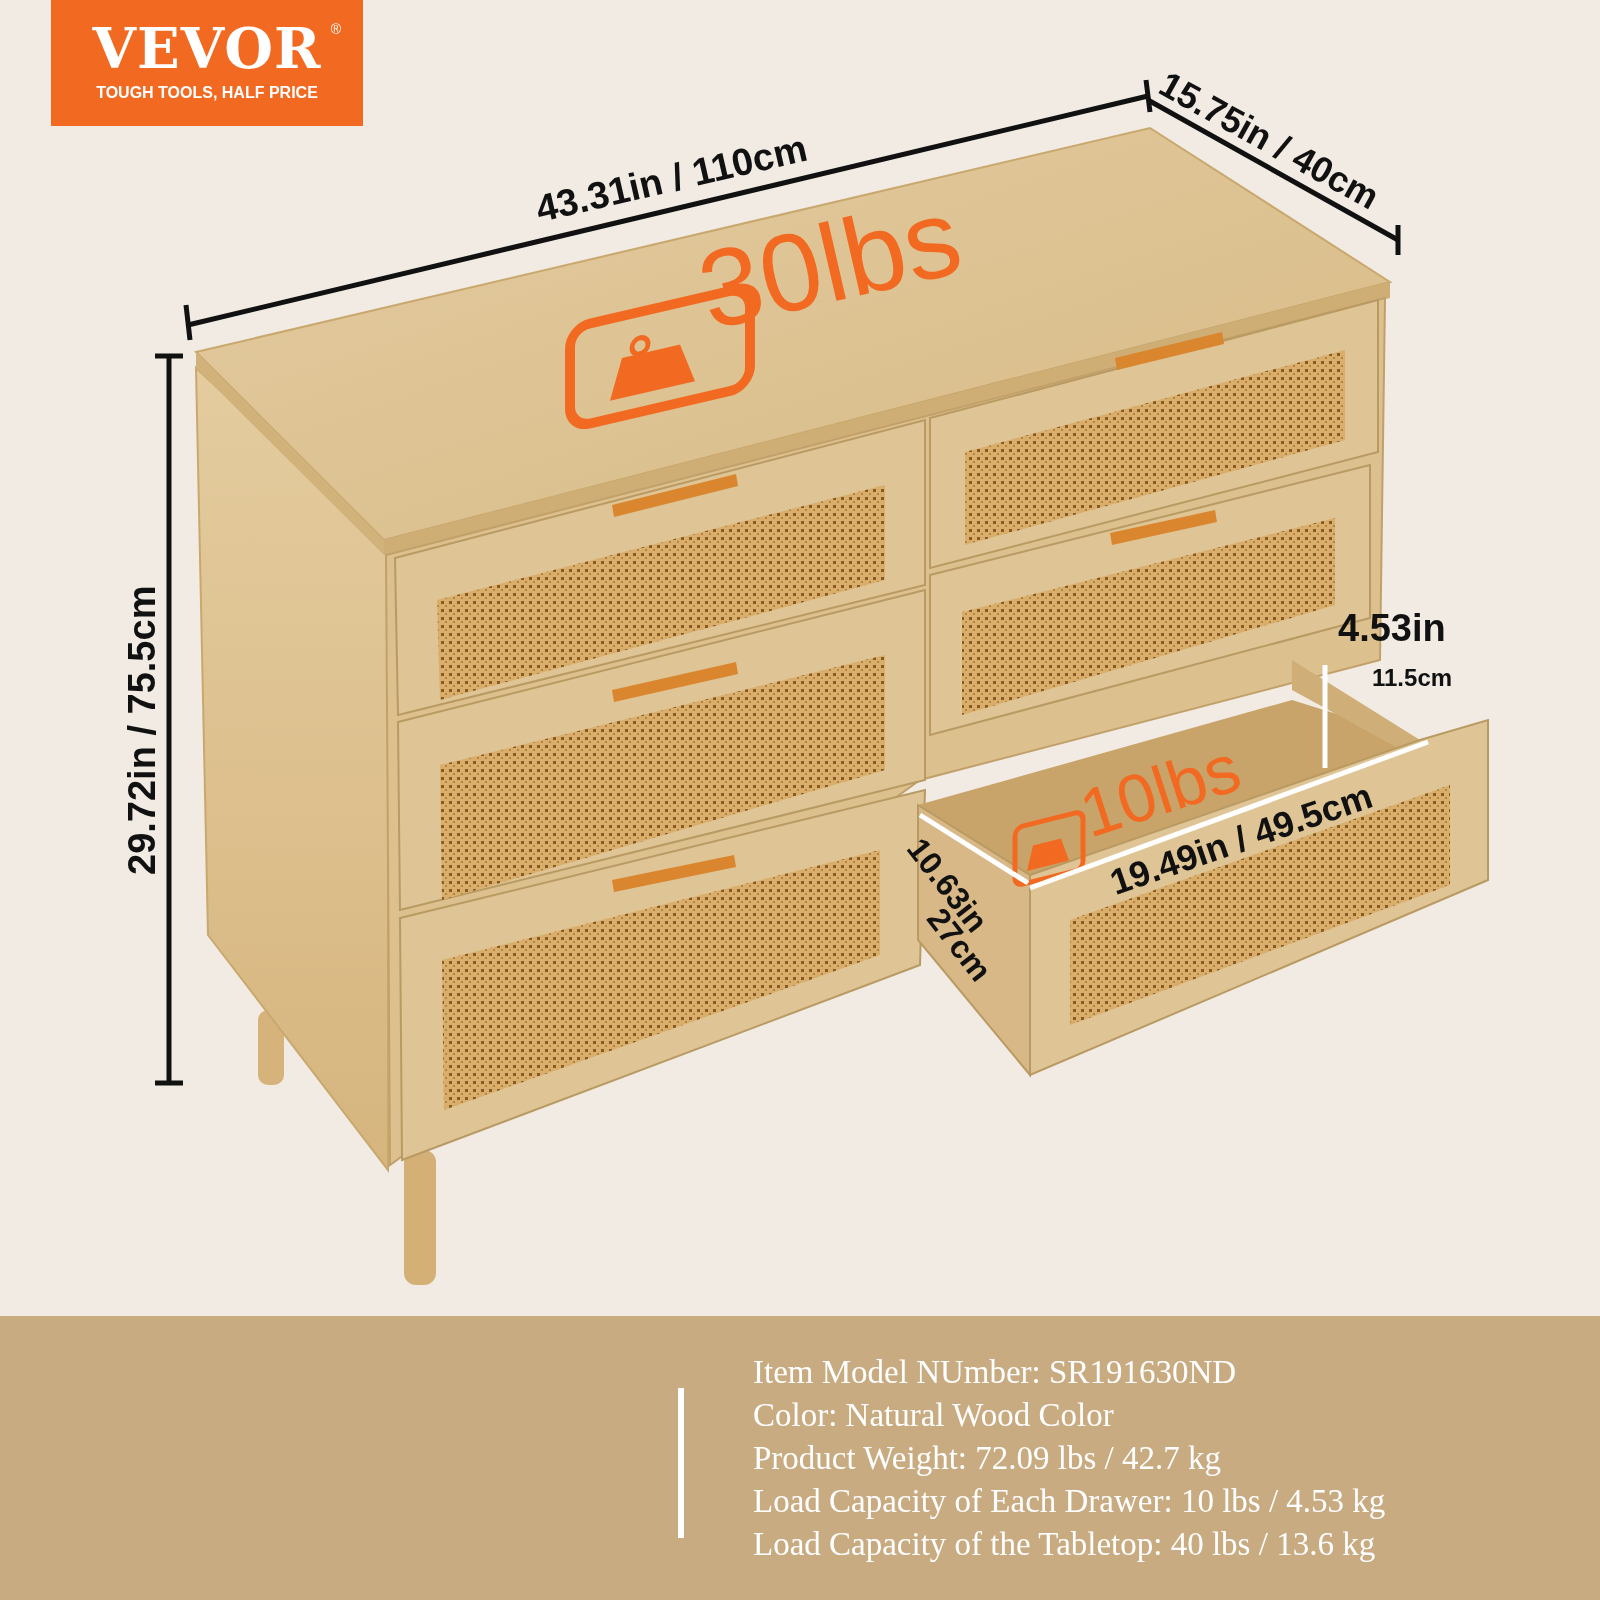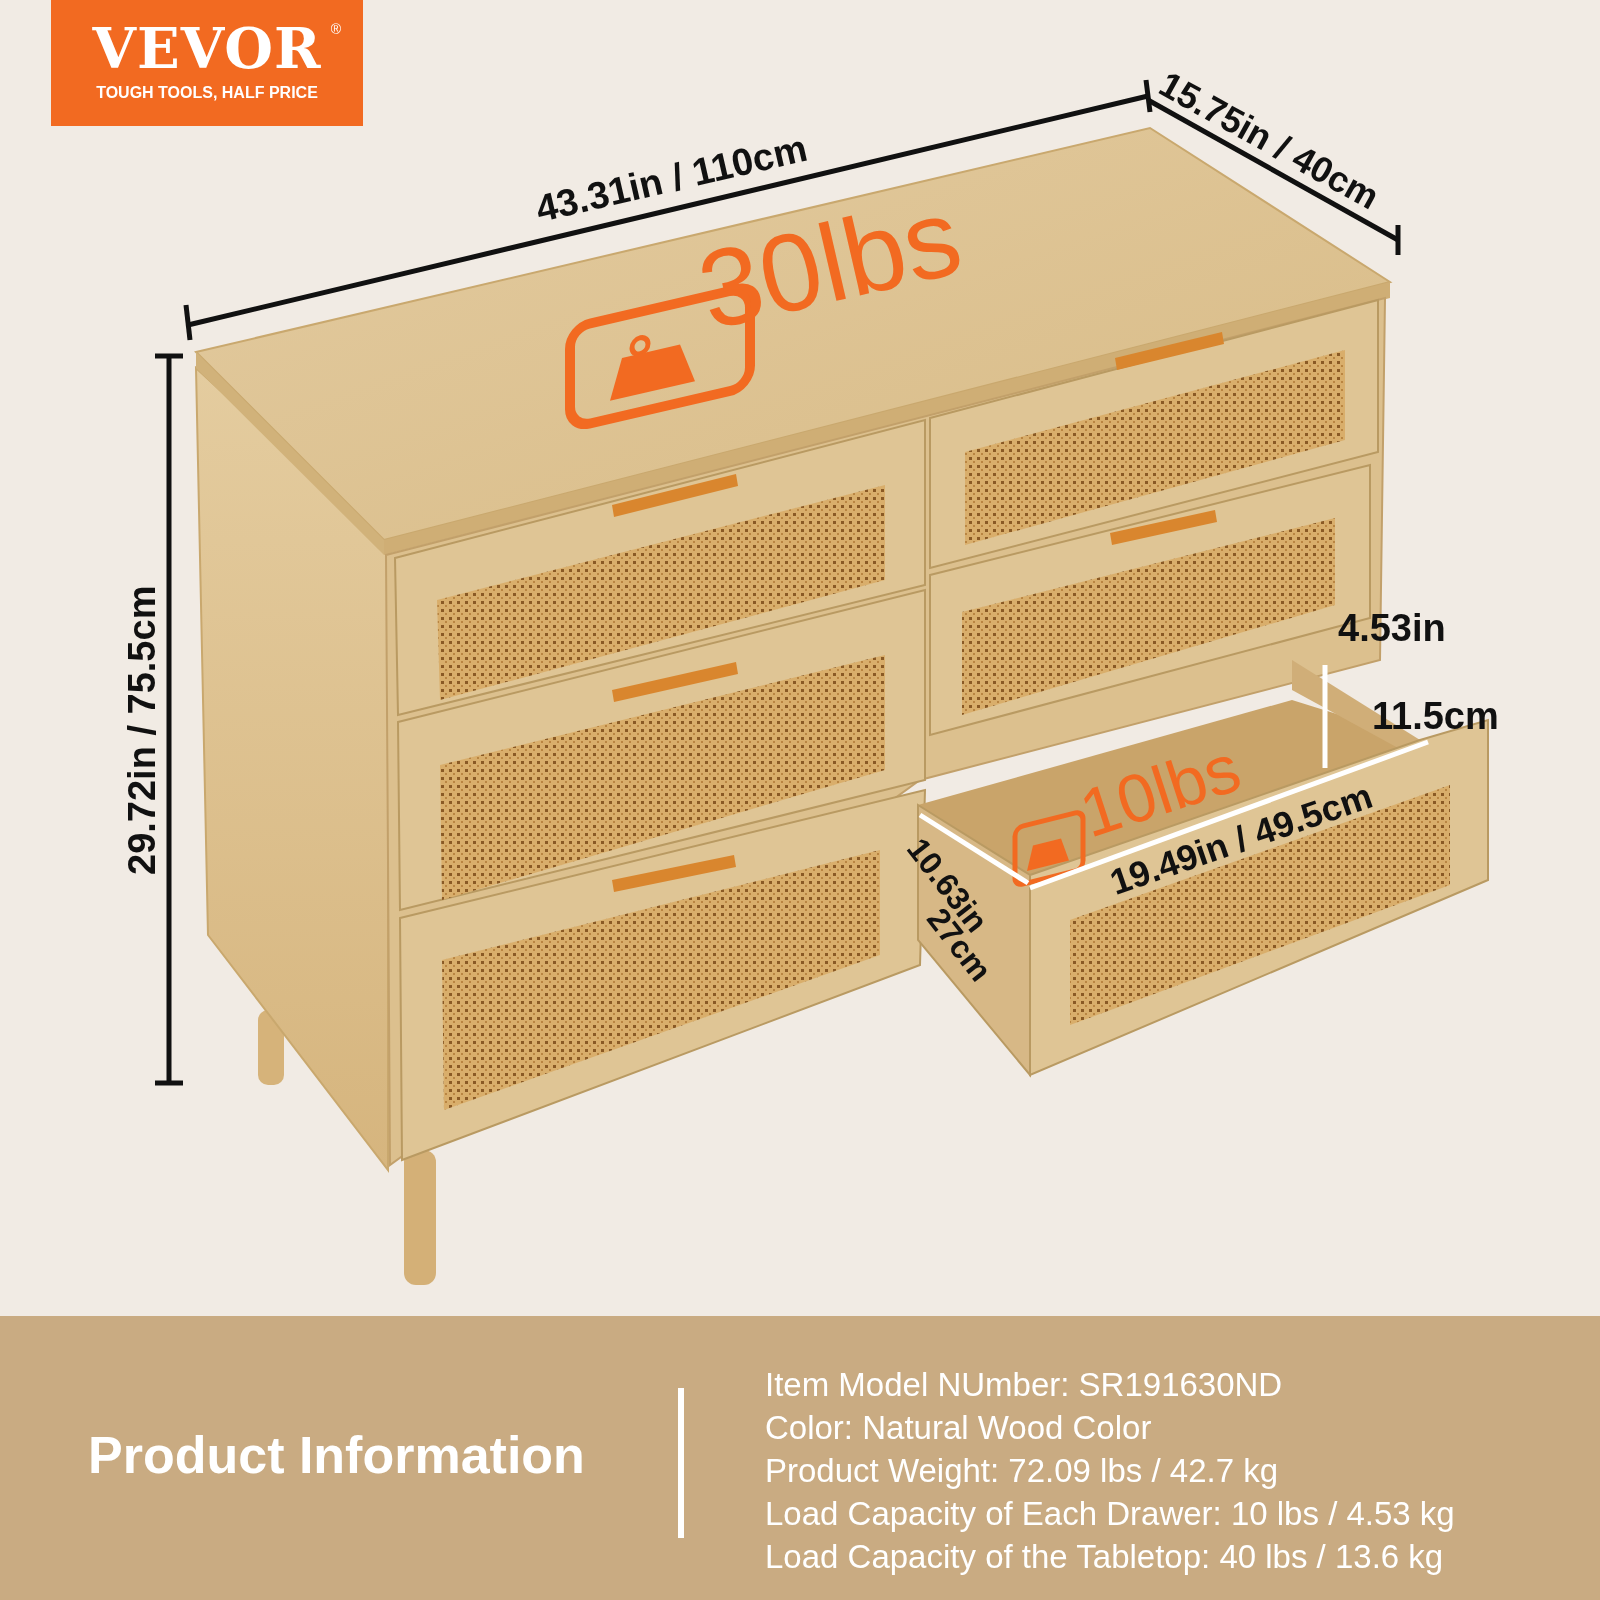--- a/index.html
+++ b/index.html
@@ -6,21 +6,21 @@
   body{width:1600px;height:1600px;position:relative;overflow:hidden;background:#f1ebe4;font-family:"Liberation Sans",sans-serif;}
   .logo{position:absolute;left:51px;top:0;width:312px;height:126px;background:#f26a21;color:#fff;text-align:center;}
   .logo .brand{position:absolute;left:0;right:0;top:18px;font-family:"DejaVu Serif",serif;font-weight:bold;font-size:56px;letter-spacing:1px;line-height:60px;}
   .logo .reg{position:absolute;right:22px;top:22px;font-size:14px;line-height:14px;}
   .logo .tag{position:absolute;left:0;right:0;top:84px;font-size:16px;font-weight:bold;line-height:18px;text-align:center;}
   svg.art{position:absolute;left:0;top:0;}
   .dim{position:absolute;font-weight:bold;color:#111;font-size:38px;white-space:nowrap;transform-origin:left top;line-height:40px;}
   .info{position:absolute;left:0;top:1316px;width:1600px;height:284px;background:#c9ab82;}
   .info-title{position:absolute;left:88px;top:109px;font-size:52px;font-weight:bold;color:#fff;line-height:60px;}
   .divider{position:absolute;left:678px;top:72px;width:6px;height:150px;background:#fff;}
-  .spec-list{position:absolute;left:748px;top:30px;margin:17px;padding:0;list-style:none;}
+  .spec-list{position:absolute;left:748px;top:30px;margin:5px;padding:0;list-style:none;font-family:Liberation Serif, serif;}
   .spec-list li{font-size:33px;color:#fff;line-height:43px;white-space:nowrap;}
 </style>
 </head>
 <body>
 
 <svg class="art" width="1600" height="1600" viewBox="0 0 1600 1600">
   <defs>
     <pattern id="rattan" width="8" height="8" patternUnits="userSpaceOnUse">
       <rect width="8" height="8" fill="#d9ae6b"></rect>
       <rect x="1" y="1" width="3" height="3" fill="#8a5a25"></rect>
@@ -120,27 +120,26 @@
 <div class="logo">
   <div class="brand">VEVOR</div>
   <div class="reg">®</div>
   <div class="tag">TOUGH TOOLS, HALF PRICE</div>
 </div>
 
 <div class="dim" style="left:532px;top:190px;transform:rotate(-13deg);">43.31in / 110cm</div>
 <div class="dim" style="left:1172px;top:64px;transform:rotate(29deg);font-size:36px;">15.75in / 40cm</div>
 <div class="dim" style="left:122px;top:875px;transform:rotate(-90deg);font-size:38px;">29.72in / 75.5cm</div>
 <div class="dim" style="left:1338px;top:608px;font-size:38px;">4.53in</div>
-<div class="dim" style="left:1372px;top:658px;font-size:38px;margin-top:38px;">11.5cm</div>
+<div class="dim" style="left:1372px;top:658px;font-size:24px;">11.5cm</div>
 <div class="dim" style="left:1105px;top:865px;transform:rotate(-19deg);font-size:36px;">19.49in / 49.5cm</div>
 <div class="dim" style="left:930px;top:830px;transform:rotate(52deg);font-size:32px;">10.63in</div>
 <div class="dim" style="left:950px;top:900px;transform:rotate(52deg);font-size:32px;">27cm</div>
 
 <div class="info">
-  <div class="info-title">Product Information</div>
   <div class="divider"></div>
   <ul class="spec-list">
     <li>Item Model NUmber: SR191630ND</li>
     <li>Color: Natural Wood Color</li>
     <li>Product Weight: 72.09 lbs / 42.7 kg</li>
     <li>Load Capacity of Each Drawer: 10 lbs / 4.53 kg</li>
     <li>Load Capacity of the Tabletop: 40 lbs / 13.6 kg</li>
   </ul>
 </div>
 

